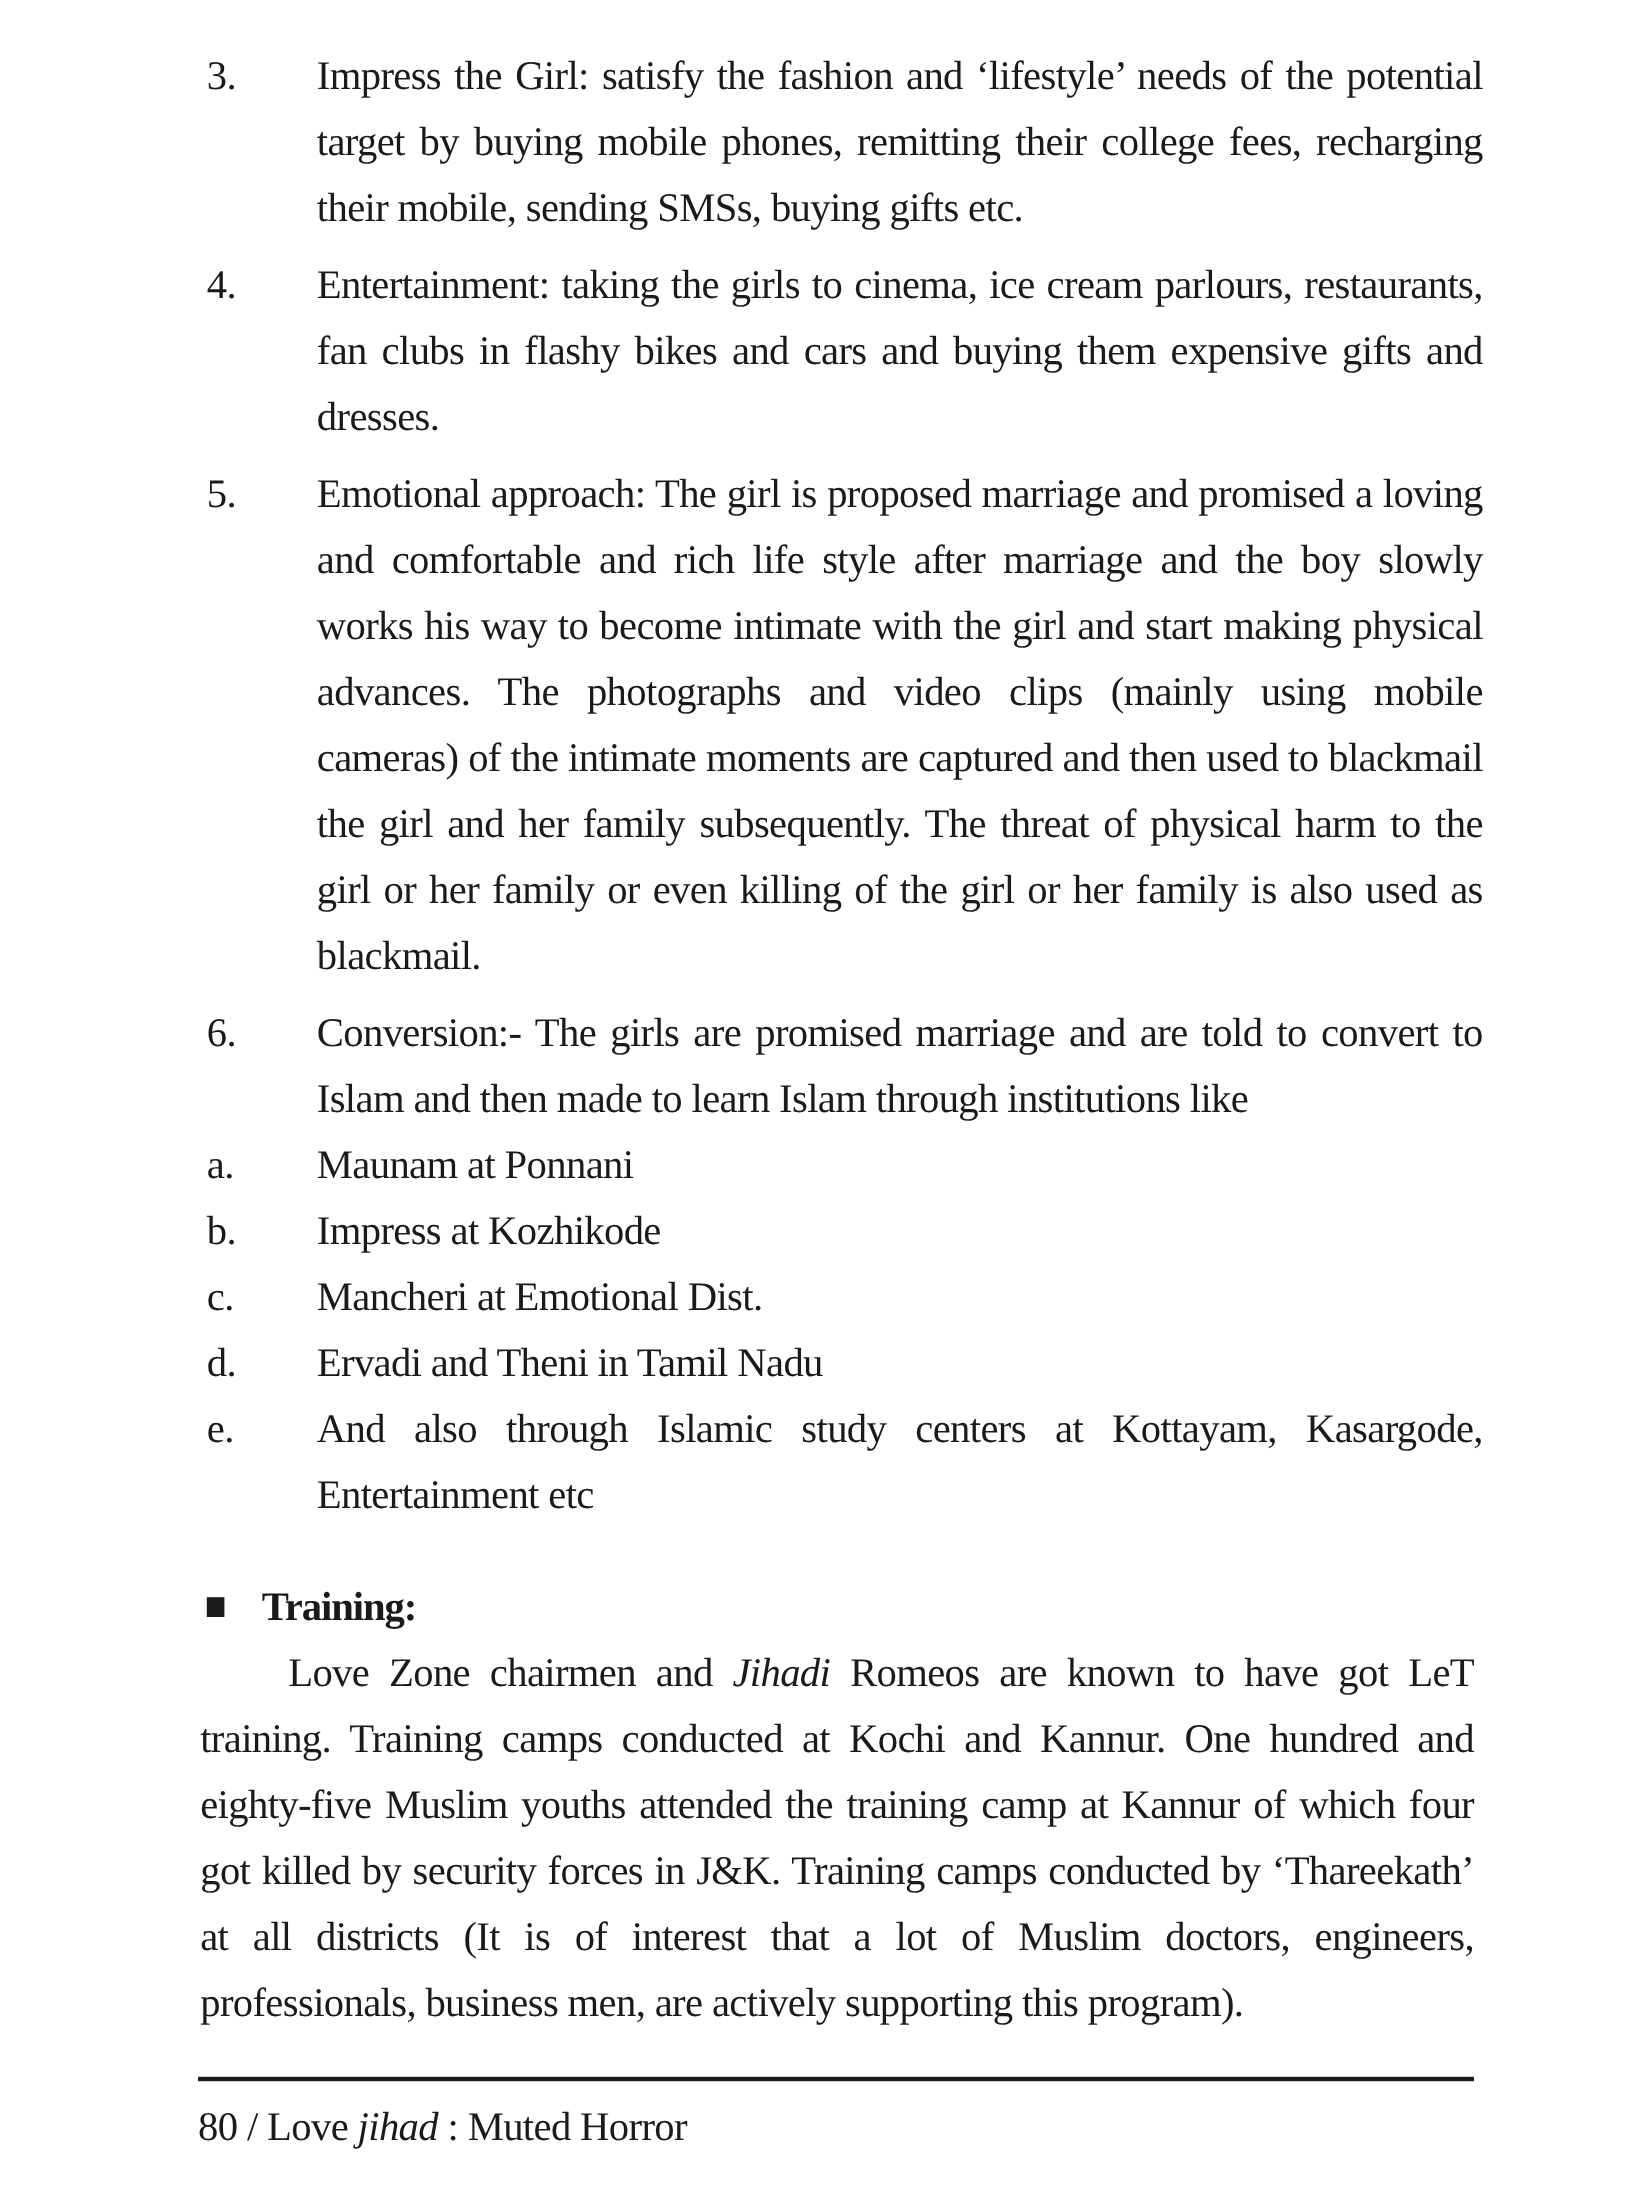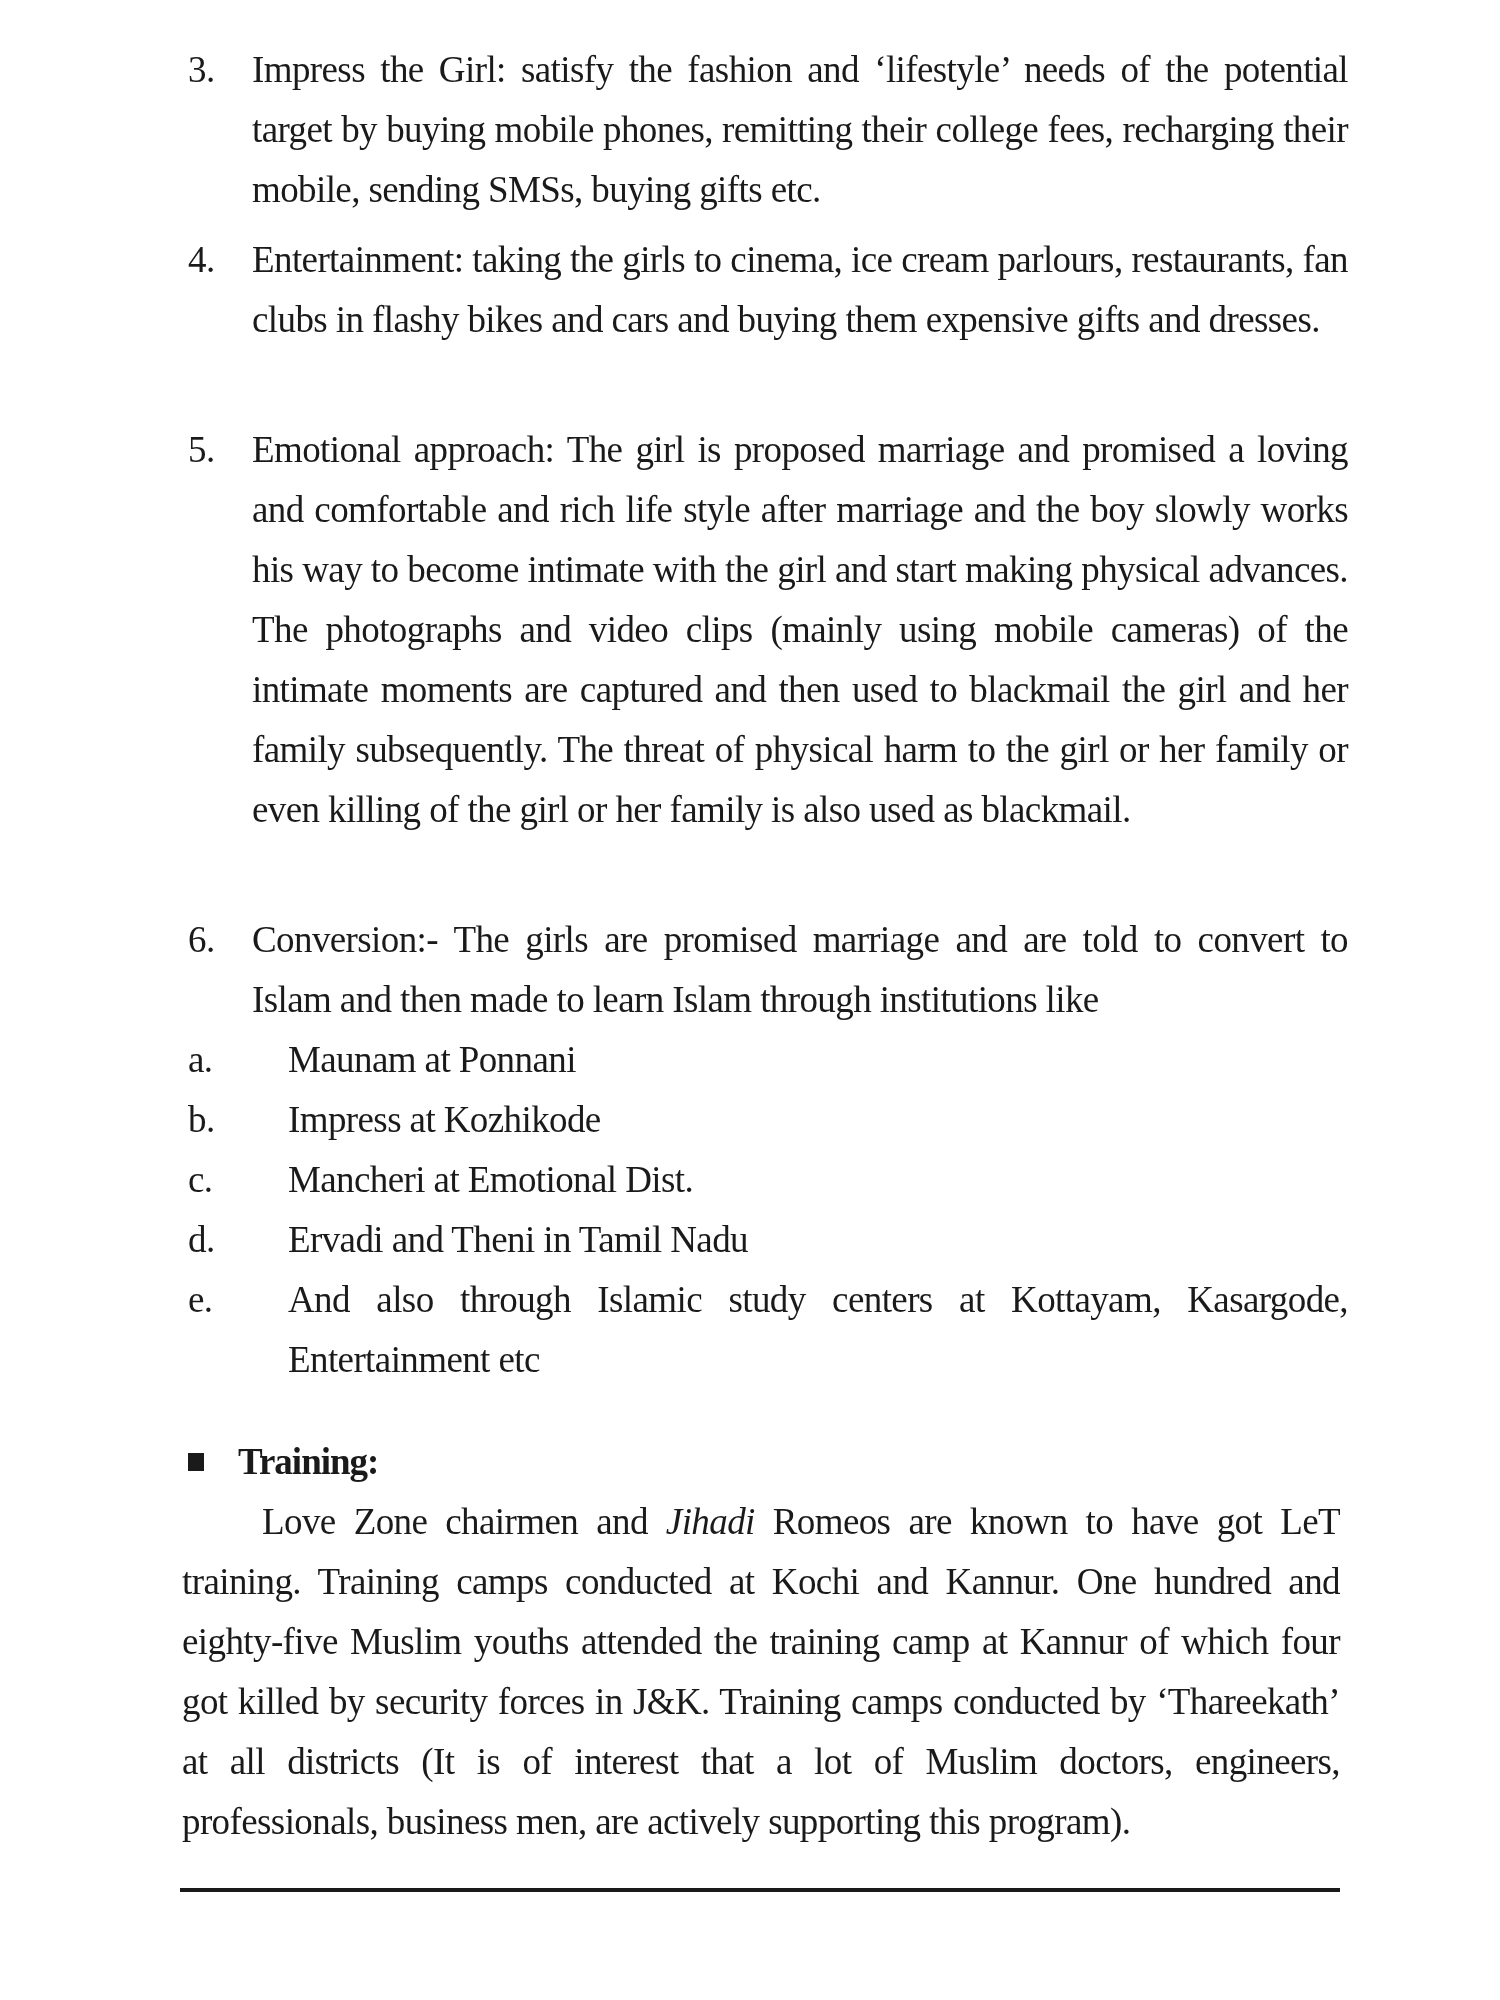--- a/index.html
+++ b/index.html
@@ -30,21 +30,21 @@
       line-height: 60px;
       letter-spacing: -0.6px;
     }
     .item .num {
       position: absolute;
       left: 0;
       top: 0;
       width: 80px;
     }
     .item .text {
-      margin-left: 64px;
+      margin-left: 100px;
       display: block;
       text-align: justify;
       text-align-last: left;
     }
     .item.sub .text {
       margin-left: 100px;
     }
     .heading {
       position: absolute;
       left: 188px;
@@ -140,14 +140,15 @@
   </div>
 
   <div class="heading">
     <span class="bullet"></span><span>Training:</span>
   </div>
 
   <div class="para"><span>Love Zone chairmen and </span><em>Jihadi</em><span> Romeos are known to have got LeT training. Training camps conducted at Kochi and Kannur. One hundred and eighty-five Muslim youths attended the training camp at Kannur of which four got killed by security forces in J&amp;K. Training camps conducted by ‘Thareekath’ at all districts (It is of interest that a lot of Muslim doctors, engineers, professionals, business men, are actively supporting this program).</span></div>
 
   <div class="rule"></div>
 
+  <div class="footer"><span>80</span><span> / Love </span><em>jihad</em><span> : Muted Horror</span></div>
 
 </div>
 
 </body></html>

